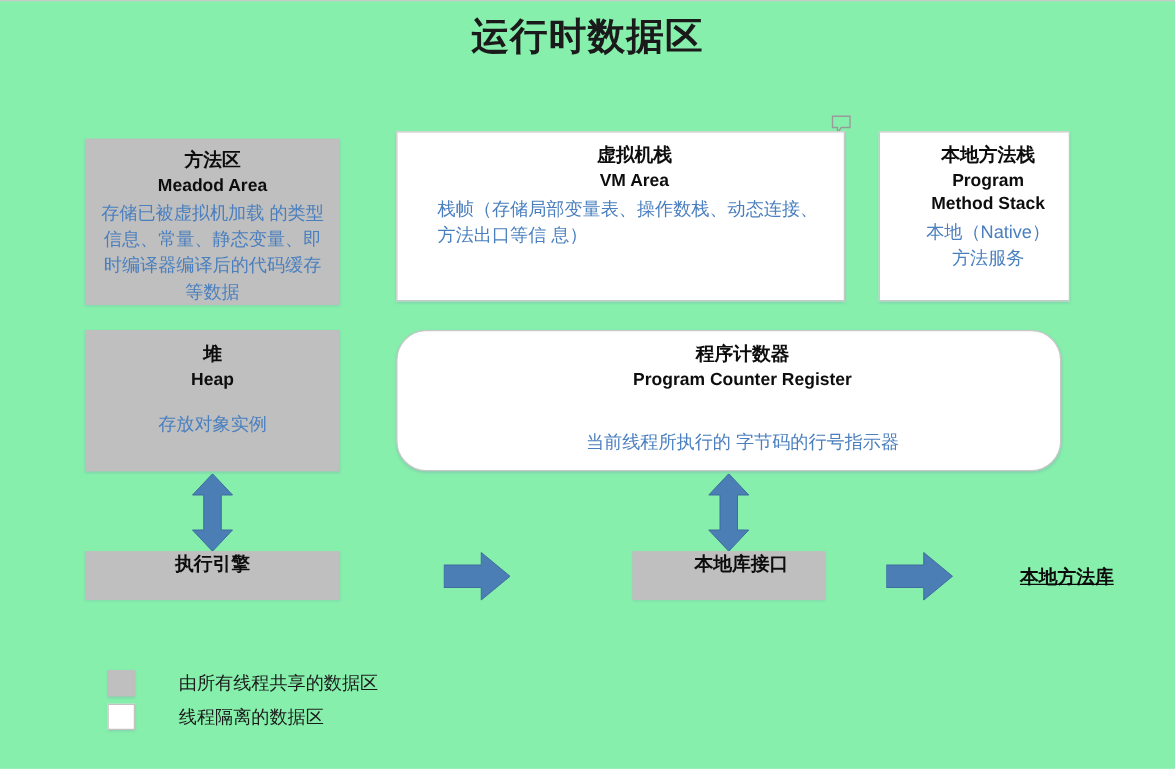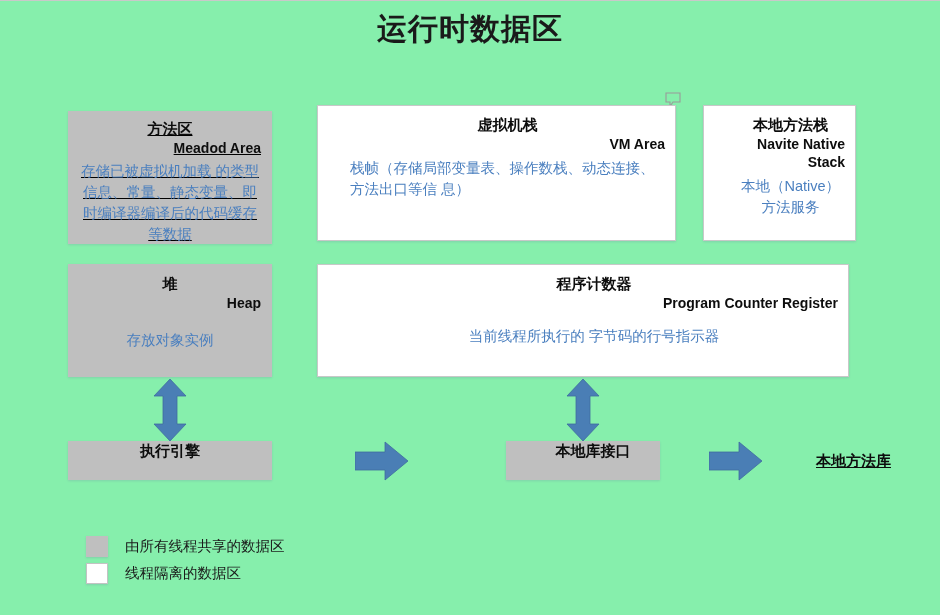--- a/index.html
+++ b/index.html
@@ -52,21 +52,21 @@
     padding-left: 22px;
   }
   .hdr-cn {
     text-align: center;
     font-size: 15px;
     font-weight: bold;
     color: #0D0D0D;
     line-height: 1.25;
   }
   .hdr-en {
-    text-align: right;
+    text-align: center;
     font-size: 14px;
     font-weight: bold;
     color: #0D0D0D;
     line-height: 1.3;
   }
   .body-blue {
     color: #4A7FBF;
     font-size: 14.5px;
     line-height: 1.45;
   }
@@ -110,20 +110,21 @@
   
   .legend {
     position: absolute;
     left: 86px;
     top: 532px;
   }
   .legend-row {
     display: flex;
     align-items: center;
     height: 27px;
+    gap: 18px;
   }
   .legend-swatch {
     width: 22px;
     height: 21px;
     box-sizing: border-box;
     margin-right: 17px;
     box-shadow: 0 1px 2px rgba(120,140,170,0.30);
   }
   .legend-swatch.gray  { background: #BFBFBF; border: 1px solid #BFBFBF; }
   .legend-swatch.white { background: #FFFFFF; border: 1px solid #C3C3C3; }
@@ -138,57 +139,57 @@
 <div id="canvas">
 
   <div class="page-title">运行时数据区</div>
 
   <div class="comment-icon" style="left:663px; top:90px;">
     <svg width="20" height="20" viewBox="0 0 20 20">
       <path d="M3 2 L17 2 L17 11 L10 11 L7 15.5 L7 11 L3 11 Z" fill="none" stroke="#9A9A9A" stroke-width="1.1"></path>
     </svg>
   </div>
 
-  <div class="box box-gray" style="left:68px; top:110px; width:204px; height:133px;text-decoration:underline;">
+  <div class="box box-gray" style="left:68px; top:110px; width:204px; height:133px;">
     <div class="box-inner">
       <div class="hdr-cn">方法区</div>
       <div class="hdr-en">Meadod Area</div>
       <div class="body-blue center" style="margin-top:4px;">存储已被虚拟机加载 的类型信息、常量、静态变量、即时编译器编译后的代码缓存等数据</div>
     </div>
   </div>
 
   <div class="box box-white" style="left:317px; top:104px; width:359px; height:136px;">
     <div class="box-inner" style="padding-top:10px;">
       <div class="hdr-cn">虚拟机栈</div>
       <div class="hdr-en">VM Area</div>
       <div class="body-blue left" style="margin-top:5px;">栈帧（存储局部变量表、操作数栈、动态连接、方法出口等信 息）</div>
     </div>
   </div>
 
   <div class="box box-white" style="left:703px; top:104px; width:153px; height:136px;">
     <div class="box-inner" style="padding-top:10px;">
       <div class="hdr-cn">本地方法栈</div>
-      <div class="hdr-en">Navite Native Stack</div>
+      <div class="hdr-en">Program Method Stack</div>
       <div class="body-blue center" style="margin-top:5px;">本地（Native） 方法服务</div>
     </div>
   </div>
 
   <div class="box box-gray" style="left:68px; top:263px; width:204px; height:113px;">
     <div class="box-inner" style="padding-top:10px;">
       <div class="hdr-cn">堆</div>
       <div class="hdr-en">Heap</div>
       <div class="body-blue center" style="margin-top:18px;">存放对象实例</div>
     </div>
   </div>
 
-  <div class="box box-white" style="left:317px; top:263px; width:532px; height:113px;">
+  <div class="box box-white" style="left:317px; top:263px; width:532px; height:113px;border-radius:24px;">
     <div class="box-inner" style="padding-top:10px;">
       <div class="hdr-cn">程序计数器</div>
       <div class="hdr-en">Program Counter Register</div>
-      <div class="body-blue center" style="margin-top:14px;">当前线程所执行的 字节码的行号指示器</div>
+      <div class="body-blue center" style="margin-top:32px;">当前线程所执行的 字节码的行号指示器</div>
     </div>
   </div>
 
   <div class="arrow" style="left:152px; top:378px;">
     <svg width="36" height="62" viewBox="0 0 36 62">
       <path d="M18 0 L34 17 L25 17 L25 45 L34 45 L18 62 L2 45 L11 45 L11 17 L2 17 Z" fill="#4A7EB5" stroke="#3F6D9E" stroke-width="0.8"></path>
     </svg>
   </div>
 
   <div class="arrow" style="left:565px; top:378px;">

